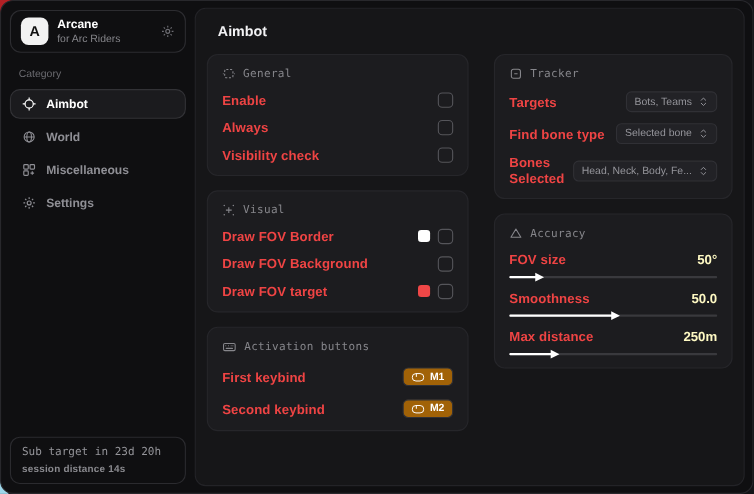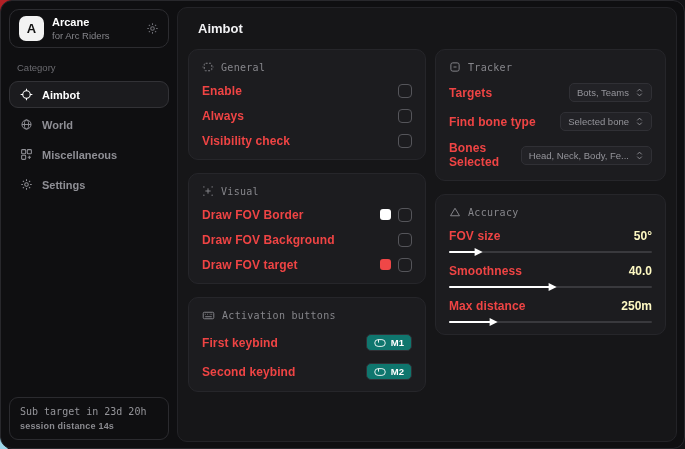--- a/index.html
+++ b/index.html
@@ -32,37 +32,37 @@
   .nav-item.active{background:#1b1b1e;border-color:#323236;color:#ffffff;}
   .nav-item svg{flex:none;}
   .sub-card{position:absolute;left:8px;right:8px;bottom:8px;border:1px solid #2b2b2f;
     border-radius:9px;padding:8px 10px;}
   .sub-line1{font-family:"DejaVu Sans Mono",monospace;font-size:10px;color:#95959a;}
   .sub-line2{font-size:9px;font-weight:700;color:#8a8a8f;margin-top:4px;letter-spacing:.2px;}
   
   .panel{position:absolute;left:176px;top:6px;right:7px;bottom:6px;background:#161618;
     border:1px solid #232327;border-radius:10px;box-sizing:border-box;padding:13px 10px 10px 10px;}
   .page-title{font-size:13px;font-weight:700;color:#f2f2f4;margin:0 0 13px 10px;}
-  .cols{display:flex;gap:9px;align-items:flex-start;}
+  .cols{display:flex;gap:23px;align-items:flex-start;}
   .col-left{width:238px;flex:none;}
   .col-right{flex:1;}
   .card{background:#1c1c1f;border:1px solid #26262a;border-radius:10px;
     padding:11px 13px;margin-bottom:13px;box-sizing:border-box;}
   .card-h{display:flex;align-items:center;gap:7px;color:#86868b;
     font-family:"DejaVu Sans Mono",monospace;font-size:10px;letter-spacing:.3px;margin-bottom:3px;}
   .card-h svg{flex:none;}
   .row{display:flex;justify-content:space-between;align-items:center;margin-top:10px;min-height:15px;}
   .row-lg{margin-top:12px;}
   .lbl{font-size:12px;font-weight:600;color:#ef4444;letter-spacing:.1px;}
   .lbl-b{font-weight:700;}
   .rt{display:flex;align-items:center;gap:7px;}
   .checkbox{width:14px;height:14px;border:1.5px solid #55555a;border-radius:4px;
     background:transparent;box-sizing:border-box;cursor:pointer;}
   .swatch{width:11px;height:11px;border-radius:3px;}
-  .keybtn{display:flex;align-items:center;gap:5px;background:#0f766e;border:1px solid #303035;
+  .keybtn{display:flex;align-items:center;gap:5px;background:#a16207;border:1px solid #303035;
     border-radius:5px;padding:2px 7px;color:#ffffff;font-size:9.5px;font-weight:700;cursor:pointer;text-align:center;}
   .select{display:flex;align-items:center;gap:6px;background:#222226;border:1px solid #303035;
     border-radius:5px;padding:3px 7px;color:#95959b;
     font-family:Liberation Sans, sans-serif;font-size:9.5px;cursor:pointer;}
   .select .val{white-space:nowrap;overflow:hidden;text-overflow:ellipsis;max-width:118px;}
   .slider{margin-top:11px;}
   .srow{display:flex;justify-content:space-between;align-items:center;}
   .sval{font-size:12px;color:#fef9c3;font-weight:700;}
   .track{position:relative;height:2px;background:#39393d;border-radius:1px;margin-top:8px;cursor:pointer;}
   .fill{position:absolute;left:0;top:0;height:2px;background:#ffffff;border-radius:1px;}
@@ -288,21 +288,21 @@
             </div>
             <div class="track">
               <div class="fill" style="width: 14%;"></div>
               <div class="handle" style="left: 14%;"></div>
             </div>
           </div>
 
           <div class="slider">
             <div class="srow">
               <span class="lbl lbl-b">Smoothness</span>
-              <span class="sval">40.0</span>
+              <span class="sval">50.0</span>
             </div>
             <div class="track">
               <div class="fill" style="width: 50%;"></div>
               <div class="handle" style="left: 50%;"></div>
             </div>
           </div>
 
           <div class="slider">
             <div class="srow">
               <span class="lbl lbl-b">Max distance</span>

